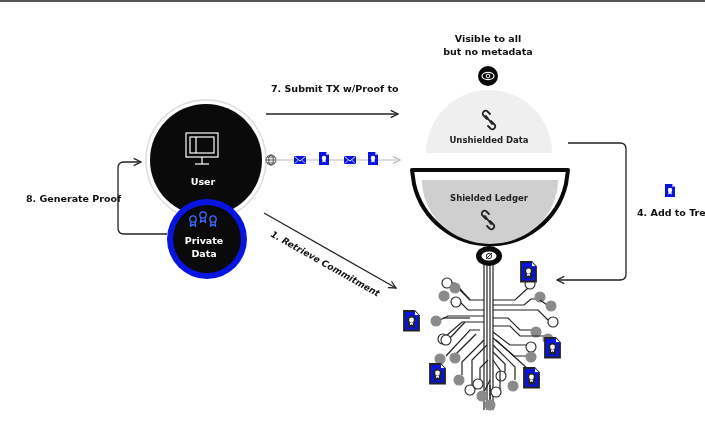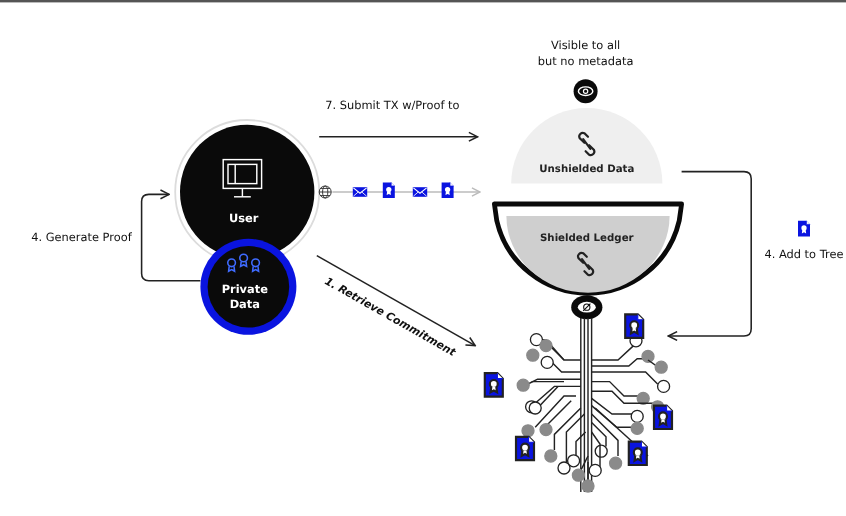--- a/index.html
+++ b/index.html
@@ -1,19 +1,19 @@
 <!DOCTYPE html>
 <html><head>
 <meta charset="utf-8">
 <style>
   html, body { margin: 0; padding: 0; background: #ffffff; }
   body { width: 705px; height: 430px; position: relative; overflow: hidden;
          font-family: "DejaVu Sans", sans-serif; color: #111; }
   .topbar { position: absolute; left: 0; top: 0; width: 705px; height: 2px; background: #555; }
-  .lbl { position: absolute; font-size: 9.5px; font-weight: normal; line-height: 13px; white-space: nowrap; color: #111; }
+  .lbl { position: absolute; font-size: 9.5px; font-weight: bold; line-height: 13px; white-space: nowrap; color: #111; }
   .center { text-align: center; }
   svg.main { position: absolute; left: 0; top: 0; }
   .circ-text { fill: #fff; font-family: "DejaVu Sans", sans-serif; font-size: 9.5px; font-weight: bold; }
   .dark-text { fill: #222; font-family: "DejaVu Sans", sans-serif; font-size: 8.5px; font-weight: bold; }
 </style>
 </head>
 <body>
 
 <div class="topbar"></div>
 
@@ -212,14 +212,14 @@
   <text transform="translate(270,236) rotate(29.5)" font-family="DejaVu Sans, sans-serif" font-size="9" font-weight="bold" font-style="italic" fill="#111">1. Retrieve Commitment</text>
 </svg>
 
 <div class="lbl center" style="left:440px;top:32px;width:96px;">
   <div>Visible to all</div>
   <div>but no metadata</div>
 </div>
 <div class="lbl" style="left:271px;top:82px;">
   <div>7. Submit TX w/Proof to</div>
 </div>
-<div class="lbl" style="left:26px;top:192px;">4. Generate Proof</div>
+<div class="lbl" style="left:26px;top:192px;">8. Generate Proof</div>
 <div class="lbl" style="left:637px;top:206px;">4. Add to Tree</div>
 
 </body></html>

